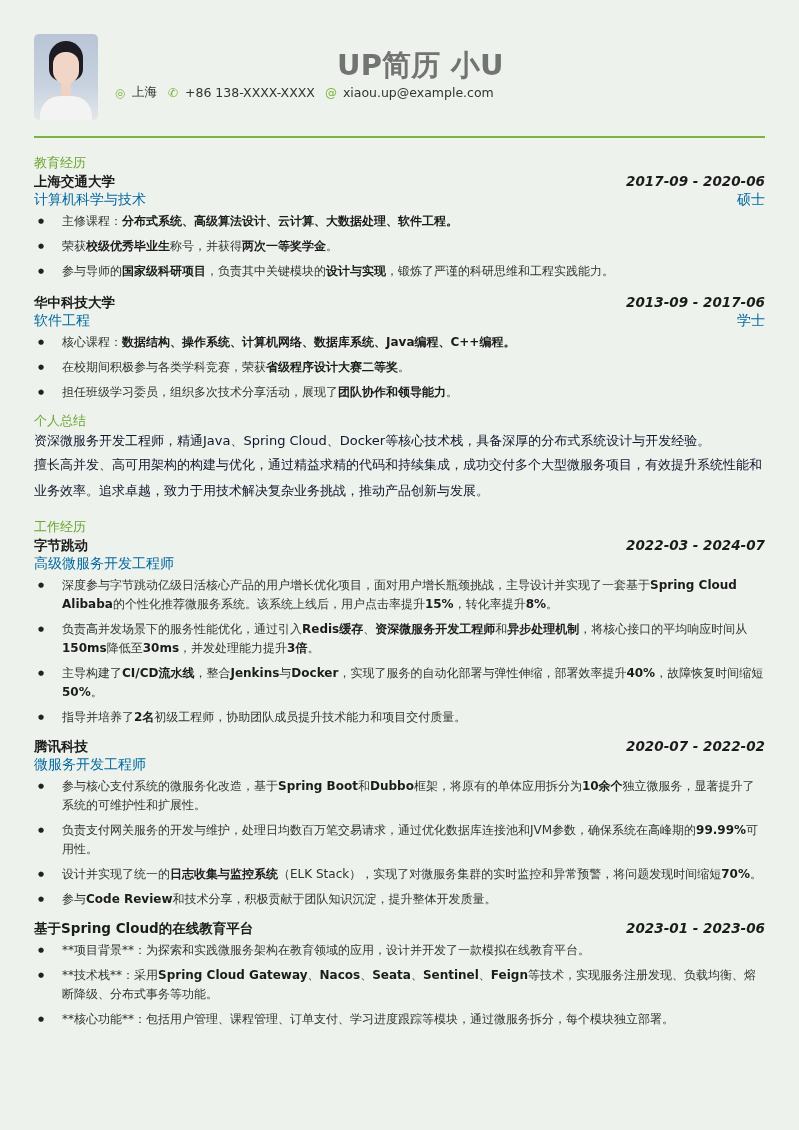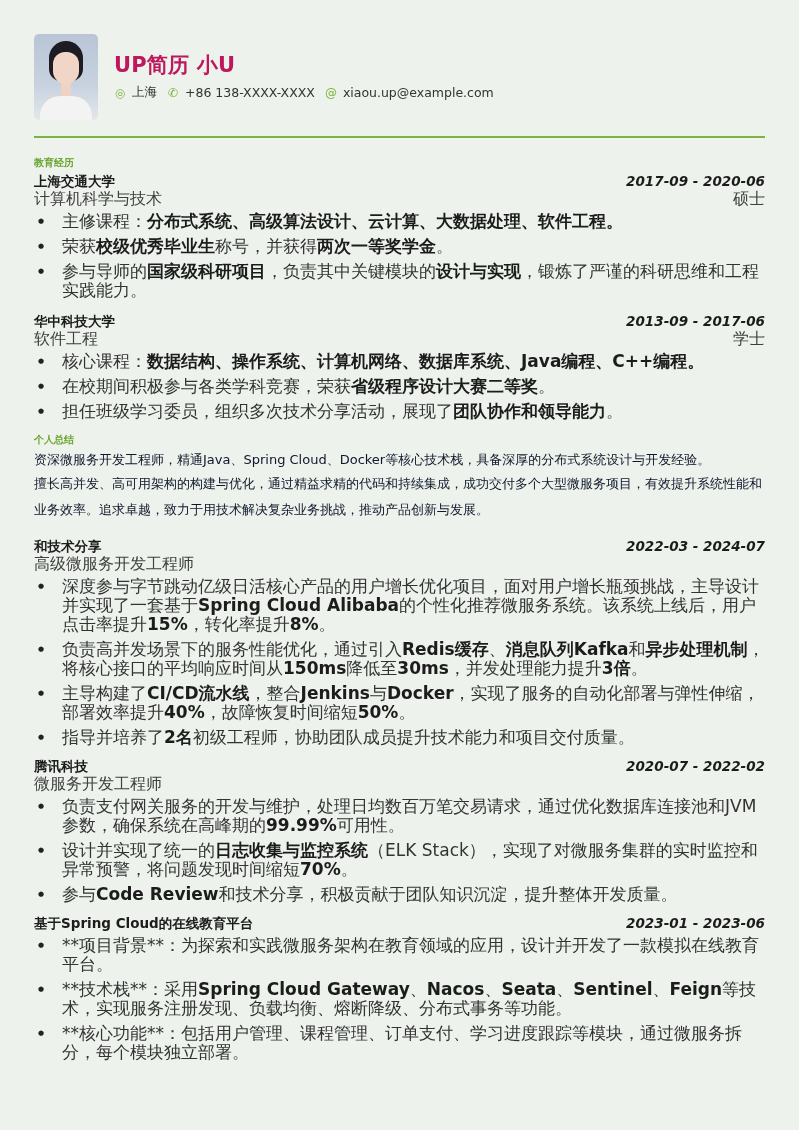--- a/index.html
+++ b/index.html
@@ -14,34 +14,34 @@
   .photo {
     width: 64px; height: 86px; border-radius: 5px; overflow: hidden;
     background: linear-gradient(180deg, #b9c5d6 0%, #c8d2df 60%, #e3e7ec 100%);
     position: relative; flex: none;
   }
   .photo .hair { position: absolute; left: 15px; top: 7px; width: 34px; height: 40px; border-radius: 17px 17px 12px 12px; background: #1c1c22; }
   .photo .face { position: absolute; left: 19px; top: 18px; width: 26px; height: 32px; border-radius: 13px 13px 14px 14px; background: #f1d6c8; }
   .photo .body { position: absolute; left: 6px; top: 62px; width: 52px; height: 30px; border-radius: 20px 20px 0 0; background: #f3f3f3; }
   .photo .neck { position: absolute; left: 27px; top: 48px; width: 10px; height: 16px; background: #efd2c4; }
   .head-info { margin-left: 16px; padding-top: 18px; }
-  .name { font-size: 21px; font-weight: bold; color: #be185d; letter-spacing: 0.2px; line-height: 26px; }
+  .name { font-size: 29px; font-weight: bold; color: #737373; letter-spacing: 0.2px; line-height: 26px; text-align: right; }
   .contacts { display: flex; align-items: center; margin-top: 6px; font-size: 12.5px; color: #333; }
   .contact { display: flex; align-items: center; margin-right: 10px; }
   .contact .ic { color: #7cb342; font-size: 12px; margin-right: 6px; width: 12px; text-align: center; }
   .rule { height: 1.5px; background: #7cb342; margin-top: 16px; }
   .section { margin-top: 16px; }
-  .sec-title { color: #6aa52e; font-size: 10px; font-weight: bold; line-height: 18px; }
+  .sec-title { color: #6aa52e; font-size: 13px; font-weight: normal; line-height: 18px; }
   .entry { margin-bottom: 10px; }
   .entry-head { display: flex; justify-content: space-between; align-items: flex-end; }
   .entry-name { font-size: 13.5px; font-weight: bold; color: #1c1c1c; line-height: 18px; }
   .entry-date { font-size: 13.5px; font-weight: bold; color: #1c1c1c; line-height: 18px; font-style: italic; }
-  .entry-sub { display: flex; justify-content: space-between; font-size: 16px; color: #404040; line-height: 18px; }
+  .entry-sub { display: flex; justify-content: space-between; font-size: 14px; color: #0369a1; line-height: 18px; }
   ul { list-style: none; margin: 4px 0 0 0; padding: 0; }
-  li { position: relative; padding-left: 28px; font-size: 17px; line-height: 19px; margin-bottom: 6px; color: #333; }
+  li { position: relative; padding-left: 28px; font-size: 12px; line-height: 19px; margin-bottom: 6px; color: #333; }
   li::before { content: "●"; position: absolute; left: 4px; top: 0; font-size: 7px; color: #222; }
   li b { color: #1c1c1c; }
   .summary p { margin: 0; font-size: 13px; line-height: 26px; color: #0f172a; }
   .gap-edu2 { margin-top: 12px; }
 </style>
 </head>
 <body>
 
 <div class="page">
   <div class="header">
@@ -105,44 +105,46 @@
     </div>
   </div>
 
   <div class="section summary" style="margin-top:2px;">
     <div class="sec-title">个人总结</div>
     <p style="line-height:22px;">资深微服务开发工程师，精通Java、Spring Cloud、Docker等核心技术栈，具备深厚的分布式系统设计与开发经验。</p>
     <p>擅长高并发、高可用架构的构建与优化，通过精益求精的代码和持续集成，成功交付多个大型微服务项目，有效提升系统性能和业务效率。追求卓越，致力于用技术解决复杂业务挑战，推动产品创新与发展。</p>
   </div>
 
   <div class="section" style="margin-top:14px;">
+    <div class="sec-title">工作经历</div>
     <div class="entry">
       <div class="entry-head">
-        <span class="entry-name">和技术分享</span>
+        <span class="entry-name">字节跳动</span>
         <span class="entry-date">2022-03 - 2024-07</span>
       </div>
       <div class="entry-sub">
           <span>高级微服务开发工程师</span>
         </div>
       <ul>
           <li>深度参与字节跳动亿级日活核心产品的用户增长优化项目，面对用户增长瓶颈挑战，主导设计并实现了一套基于<b>Spring Cloud Alibaba</b>的个性化推荐微服务系统。该系统上线后，用户点击率提升<b>15%</b>，转化率提升<b>8%</b>。</li>
-          <li>负责高并发场景下的服务性能优化，通过引入<b>Redis缓存</b>、<b>消息队列Kafka</b>和<b>异步处理机制</b>，将核心接口的平均响应时间从<b>150ms</b>降低至<b>30ms</b>，并发处理能力提升<b>3倍</b>。</li>
+          <li>负责高并发场景下的服务性能优化，通过引入<b>Redis缓存</b>、<b>资深微服务开发工程师</b>和<b>异步处理机制</b>，将核心接口的平均响应时间从<b>150ms</b>降低至<b>30ms</b>，并发处理能力提升<b>3倍</b>。</li>
           <li>主导构建了<b>CI/CD流水线</b>，整合<b>Jenkins</b>与<b>Docker</b>，实现了服务的自动化部署与弹性伸缩，部署效率提升<b>40%</b>，故障恢复时间缩短<b>50%</b>。</li>
           <li>指导并培养了<b>2名</b>初级工程师，协助团队成员提升技术能力和项目交付质量。</li>
         </ul>
     </div>
     <div class="entry">
       <div class="entry-head">
         <span class="entry-name">腾讯科技</span>
         <span class="entry-date">2020-07 - 2022-02</span>
       </div>
       <div class="entry-sub">
           <span>微服务开发工程师</span>
         </div>
       <ul>
+          <li>参与核心支付系统的微服务化改造，基于<b>Spring Boot</b>和<b>Dubbo</b>框架，将原有的单体应用拆分为<b>10余个</b>独立微服务，显著提升了系统的可维护性和扩展性。</li>
           <li>负责支付网关服务的开发与维护，处理日均数百万笔交易请求，通过优化数据库连接池和JVM参数，确保系统在高峰期的<b>99.99%</b>可用性。</li>
           <li>设计并实现了统一的<b>日志收集与监控系统</b>（ELK Stack），实现了对微服务集群的实时监控和异常预警，将问题发现时间缩短<b>70%</b>。</li>
           <li>参与<b>Code Review</b>和技术分享，积极贡献于团队知识沉淀，提升整体开发质量。</li>
         </ul>
     </div>
   </div>
 
   <div class="section" style="margin-top:4px;">
     <div class="entry">
       <div class="entry-head">

